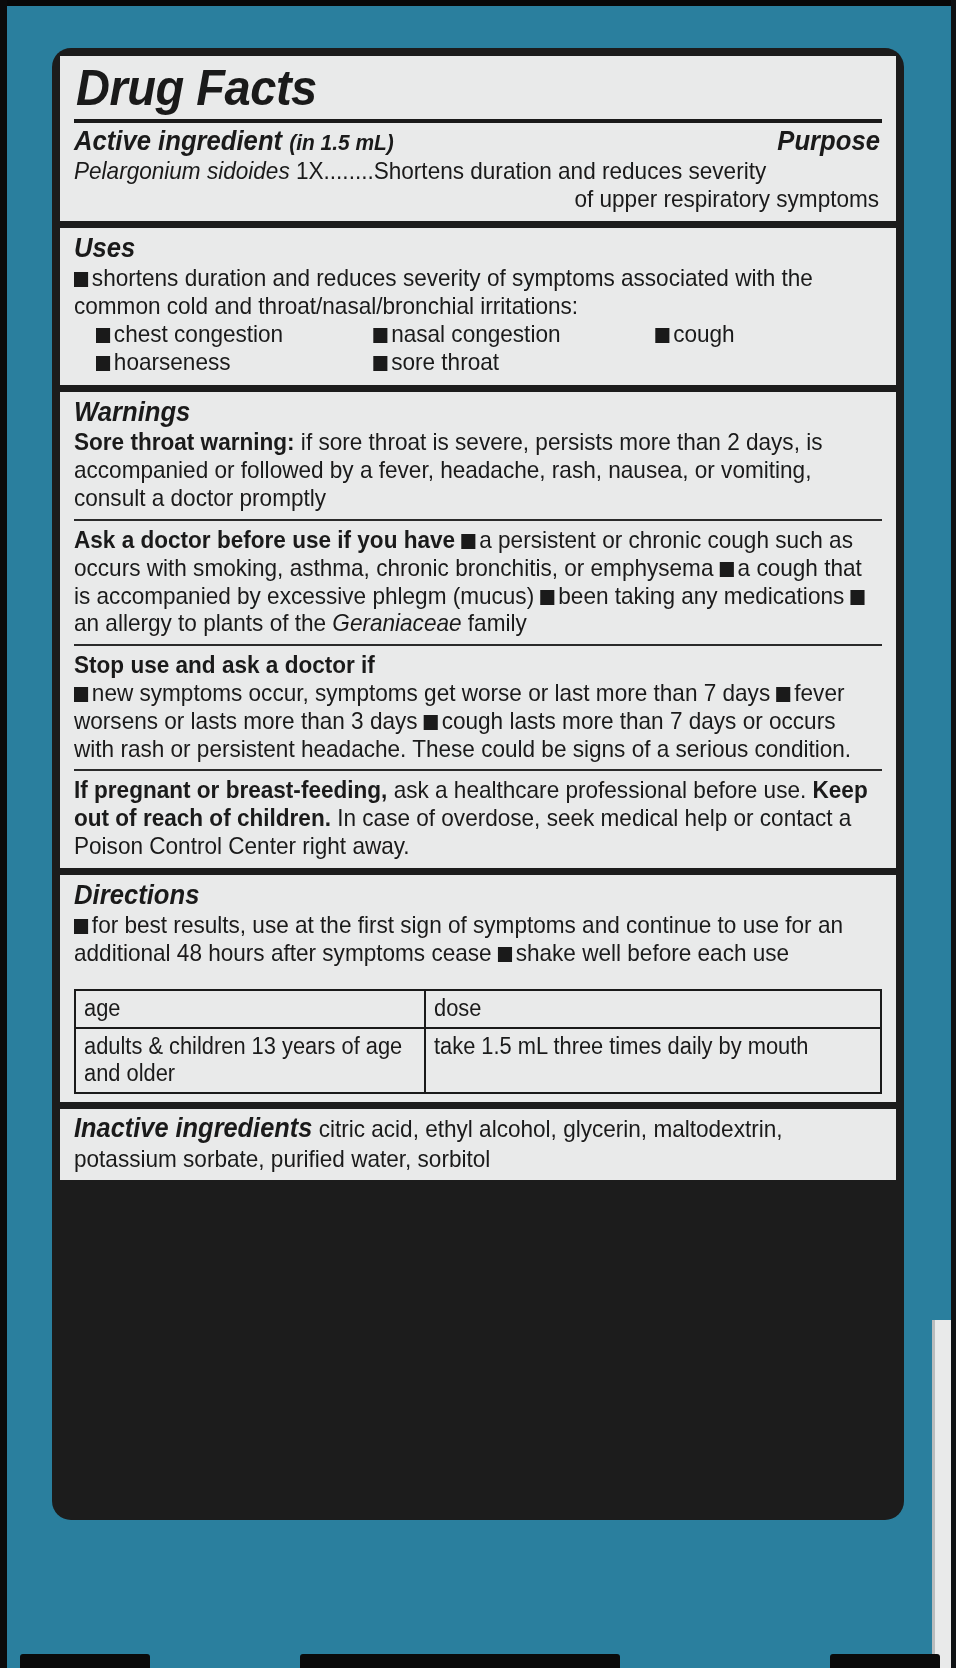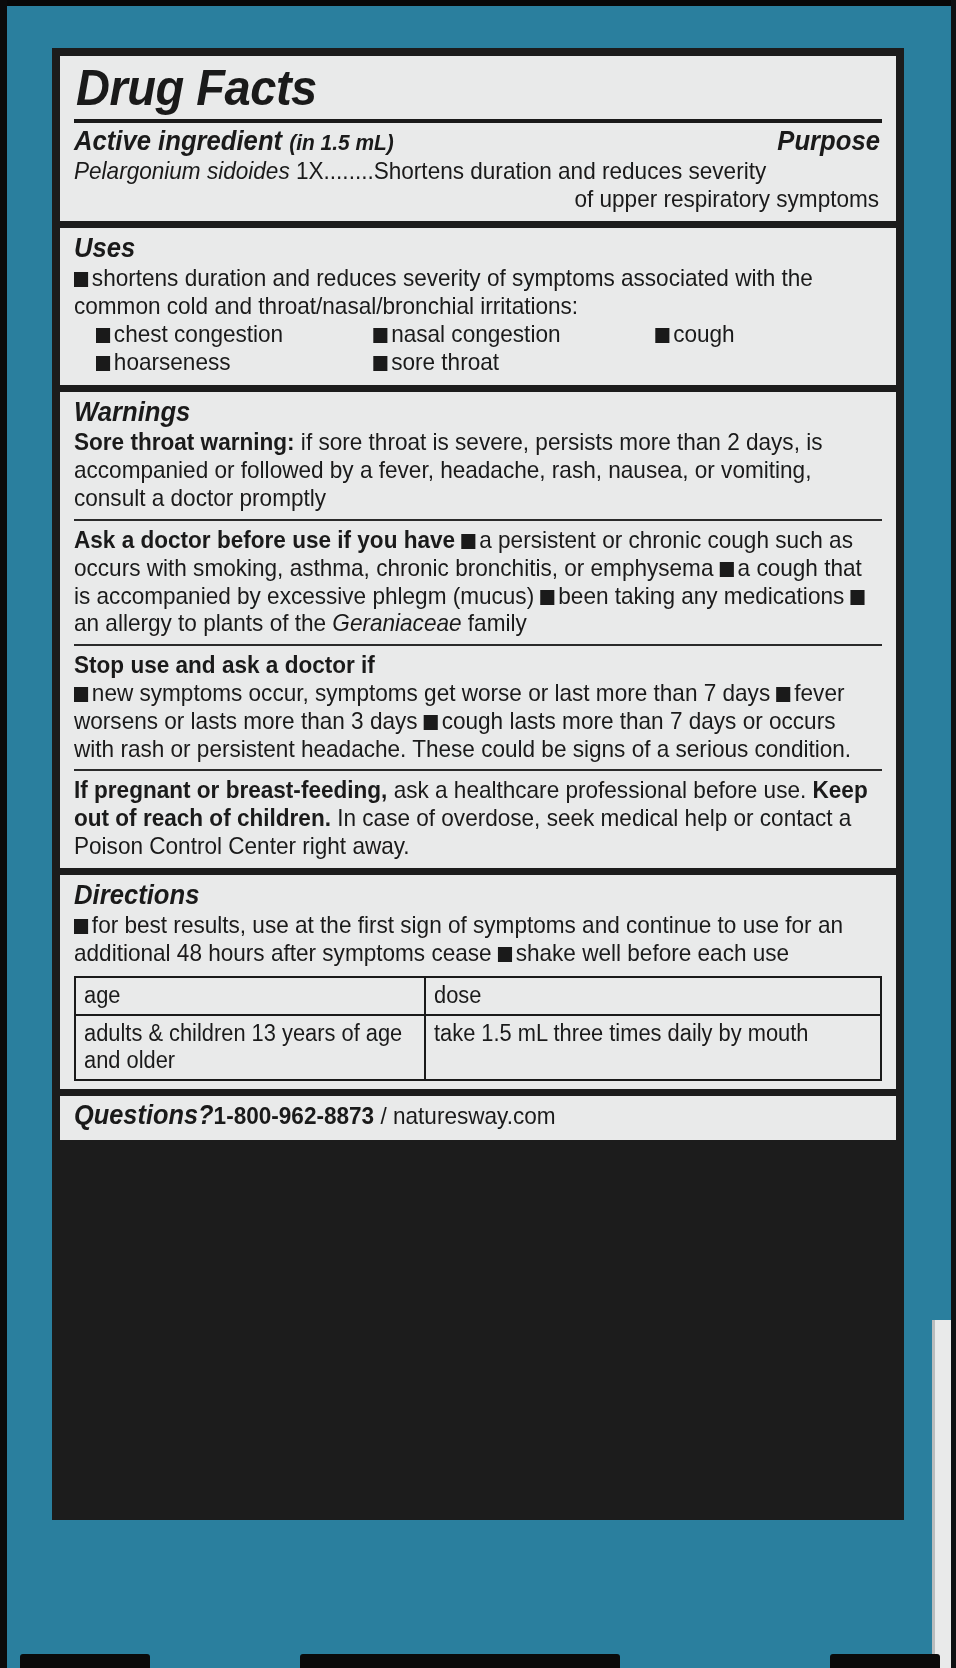--- a/index.html
+++ b/index.html
@@ -66,20 +66,21 @@
     left: 52px;
     top: 48px;
     width: 852px;
     height: 1472px;
     background: #1c1c1c;
     box-sizing: border-box;
     padding: 8px;
     display: flex;
     flex-direction: column;
     gap: 7px;
+    border-radius: 19px;
   }
   .block {
     background: #e9eaea;
     box-sizing: border-box;
     padding: 4px 14px 8px 14px;
     color: #1a1a1a;
   }
 
   
   .title {
@@ -159,21 +160,21 @@
     margin-left: 22px;
     transform: scaleX(0.94);
     transform-origin: left center;
     width: 106%;
   }
 
   
   table.dose {
     width: 100%;
     border-collapse: collapse;
-    margin-top: 9px;
+    margin-top: 22px;
     font-size: 23px;
     border: 2px solid #1a1a1a;
   }
   table.dose td {
     border: 2px solid #1a1a1a;
     padding: 4px 8px 5px 8px;
     vertical-align: top;
     line-height: 1.18;
   }
   table.dose td.age-col { width: 332px; }
@@ -286,21 +287,21 @@
               </td>
             <td>
                 <div class="cellwrap">take 1.5 mL three times daily by mouth</div>
               </td>
           </tr>
         </tbody>
       </table>
     </div>
 
 
-
-    <div class="block">
-      <div class="body">
-        <span class="inline-head">Questions?</span><span class="b">1-800-962-8873</span><span> / </span><span>naturesway.com</span>
-      </div>
-    </div>
+    <div class="block">
+      <div class="body">
+        <span class="inline-head">Inactive ingredients</span><span> citric acid, ethyl alcohol, glycerin, maltodextrin, potassium sorbate, purified water, sorbitol</span>
+      </div>
+    </div>
+
 
   </div>
 </div>
 
 </body></html>

